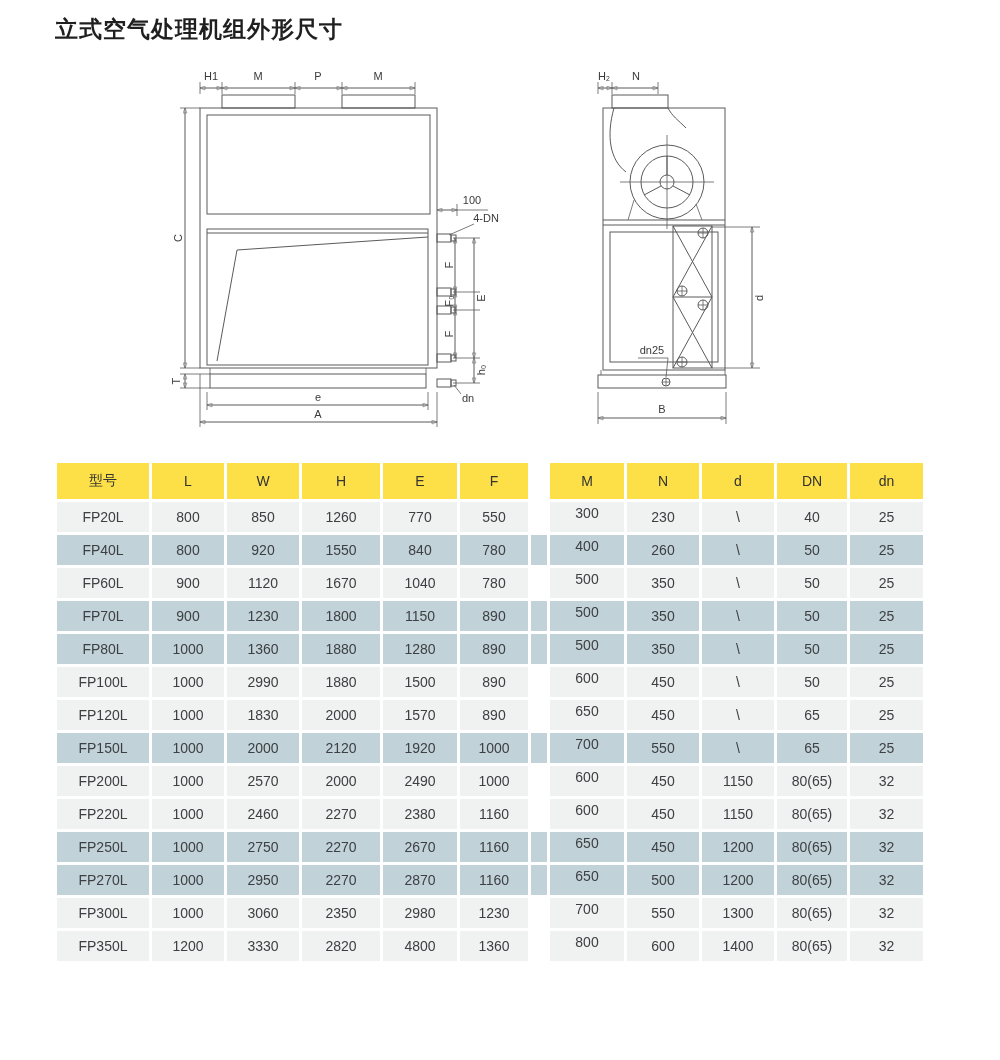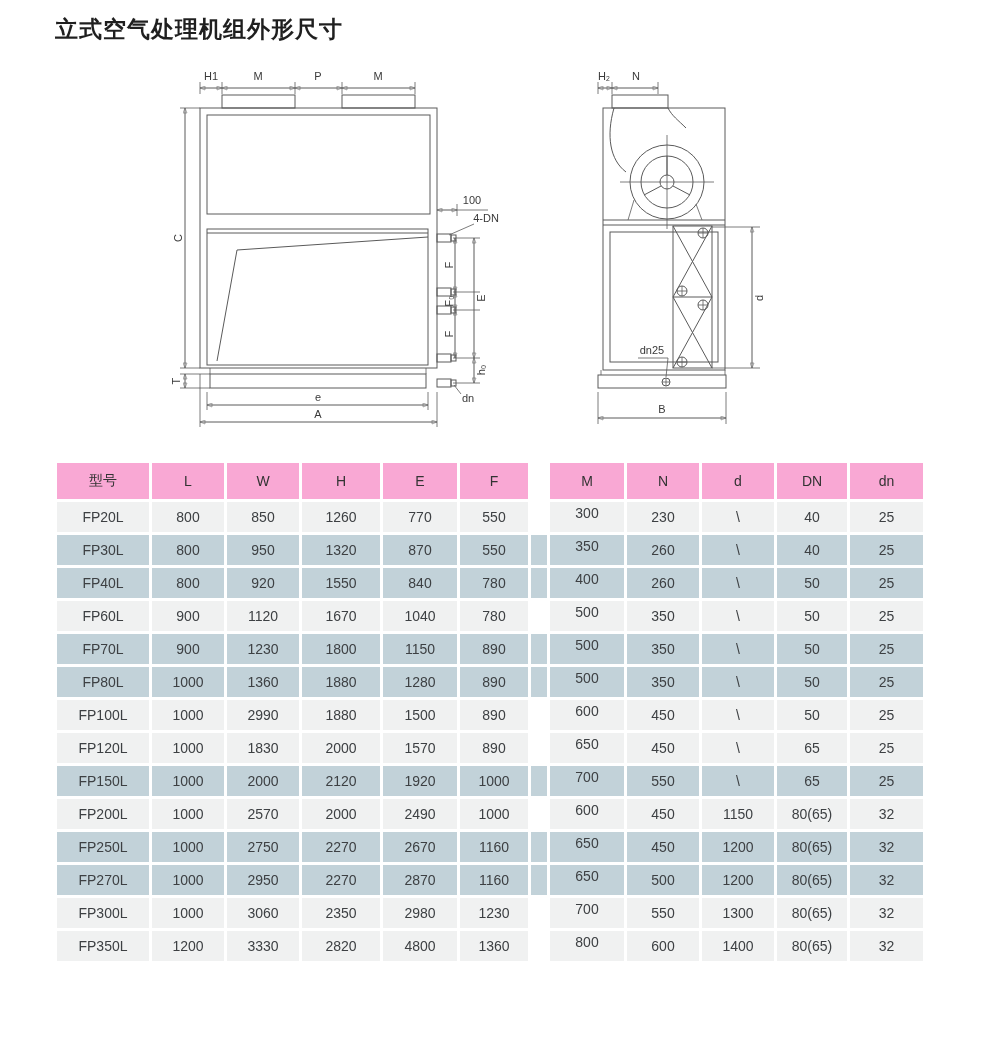--- a/index.html
+++ b/index.html
@@ -9,21 +9,21 @@
   .diag{position:absolute;}
   #front-svg{left:158px;top:62px;}
   #side-svg{left:578px;top:62px;}
   svg{overflow:visible;}
   svg line,svg rect,svg path,svg circle,svg polyline{stroke:#5a5a5a;stroke-width:1;fill:none;}
   svg text{fill:#3a3a3a;font-size:11px;font-family:"Liberation Sans","DejaVu Sans",sans-serif;stroke:none;}
   svg .thin{stroke-width:0.8;}
   
   #dims-table{position:absolute;left:54px;top:460px;width:872px;border-collapse:separate;
               border-spacing:3px;table-layout:fixed;background:#ffffff;}
-  #dims-table th{height:34px;background:#f9a8d4;font-weight:normal;font-size:14px;color:#333;text-align:center;}
+  #dims-table th{height:34px;background:#fde047;font-weight:normal;font-size:14px;color:#333;text-align:center;}
   #dims-table td{height:28px;font-size:14px;color:#3d4043;text-align:center;background:#f0f1f1;}
   #dims-table tr.blue td{background:#c2d2d9;}
   #dims-table th.spacer,#dims-table td.spacer{background:transparent;}
   #dims-table td.raised span{position:relative;top:-4px;display:inline-block;}
 </style>
 </head>
 <body>
 
 <div id="page">
 
@@ -271,34 +271,20 @@
           <td>770</td>
           <td>550</td>
           <td class="spacer"></td>
           <td class="raised"><span>300</span></td>
           <td>230</td>
           <td>\</td>
           <td>40</td>
           <td>25</td>
         </tr>
         <tr class="blue">
-          <td>FP30L</td>
-          <td>800</td>
-          <td>950</td>
-          <td>1320</td>
-          <td>870</td>
-          <td>550</td>
-          <td class="spacer"></td>
-          <td class="raised"><span>350</span></td>
-          <td>260</td>
-          <td>\</td>
-          <td>40</td>
-          <td>25</td>
-        </tr>
-        <tr class="blue">
           <td>FP40L</td>
           <td>800</td>
           <td>920</td>
           <td>1550</td>
           <td>840</td>
           <td>780</td>
           <td class="spacer"></td>
           <td class="raised"><span>400</span></td>
           <td>260</td>
           <td>\</td>
@@ -396,20 +382,34 @@
           <td>2000</td>
           <td>2490</td>
           <td>1000</td>
           <td class="spacer"></td>
           <td class="raised"><span>600</span></td>
           <td>450</td>
           <td>1150</td>
           <td>80(65)</td>
           <td>32</td>
         </tr>
+        <tr>
+          <td>FP220L</td>
+          <td>1000</td>
+          <td>2460</td>
+          <td>2270</td>
+          <td>2380</td>
+          <td>1160</td>
+          <td class="spacer"></td>
+          <td class="raised"><span>600</span></td>
+          <td>450</td>
+          <td>1150</td>
+          <td>80(65)</td>
+          <td>32</td>
+        </tr>
         <tr class="blue">
           <td>FP250L</td>
           <td>1000</td>
           <td>2750</td>
           <td>2270</td>
           <td>2670</td>
           <td>1160</td>
           <td class="spacer"></td>
           <td class="raised"><span>650</span></td>
           <td>450</td>

